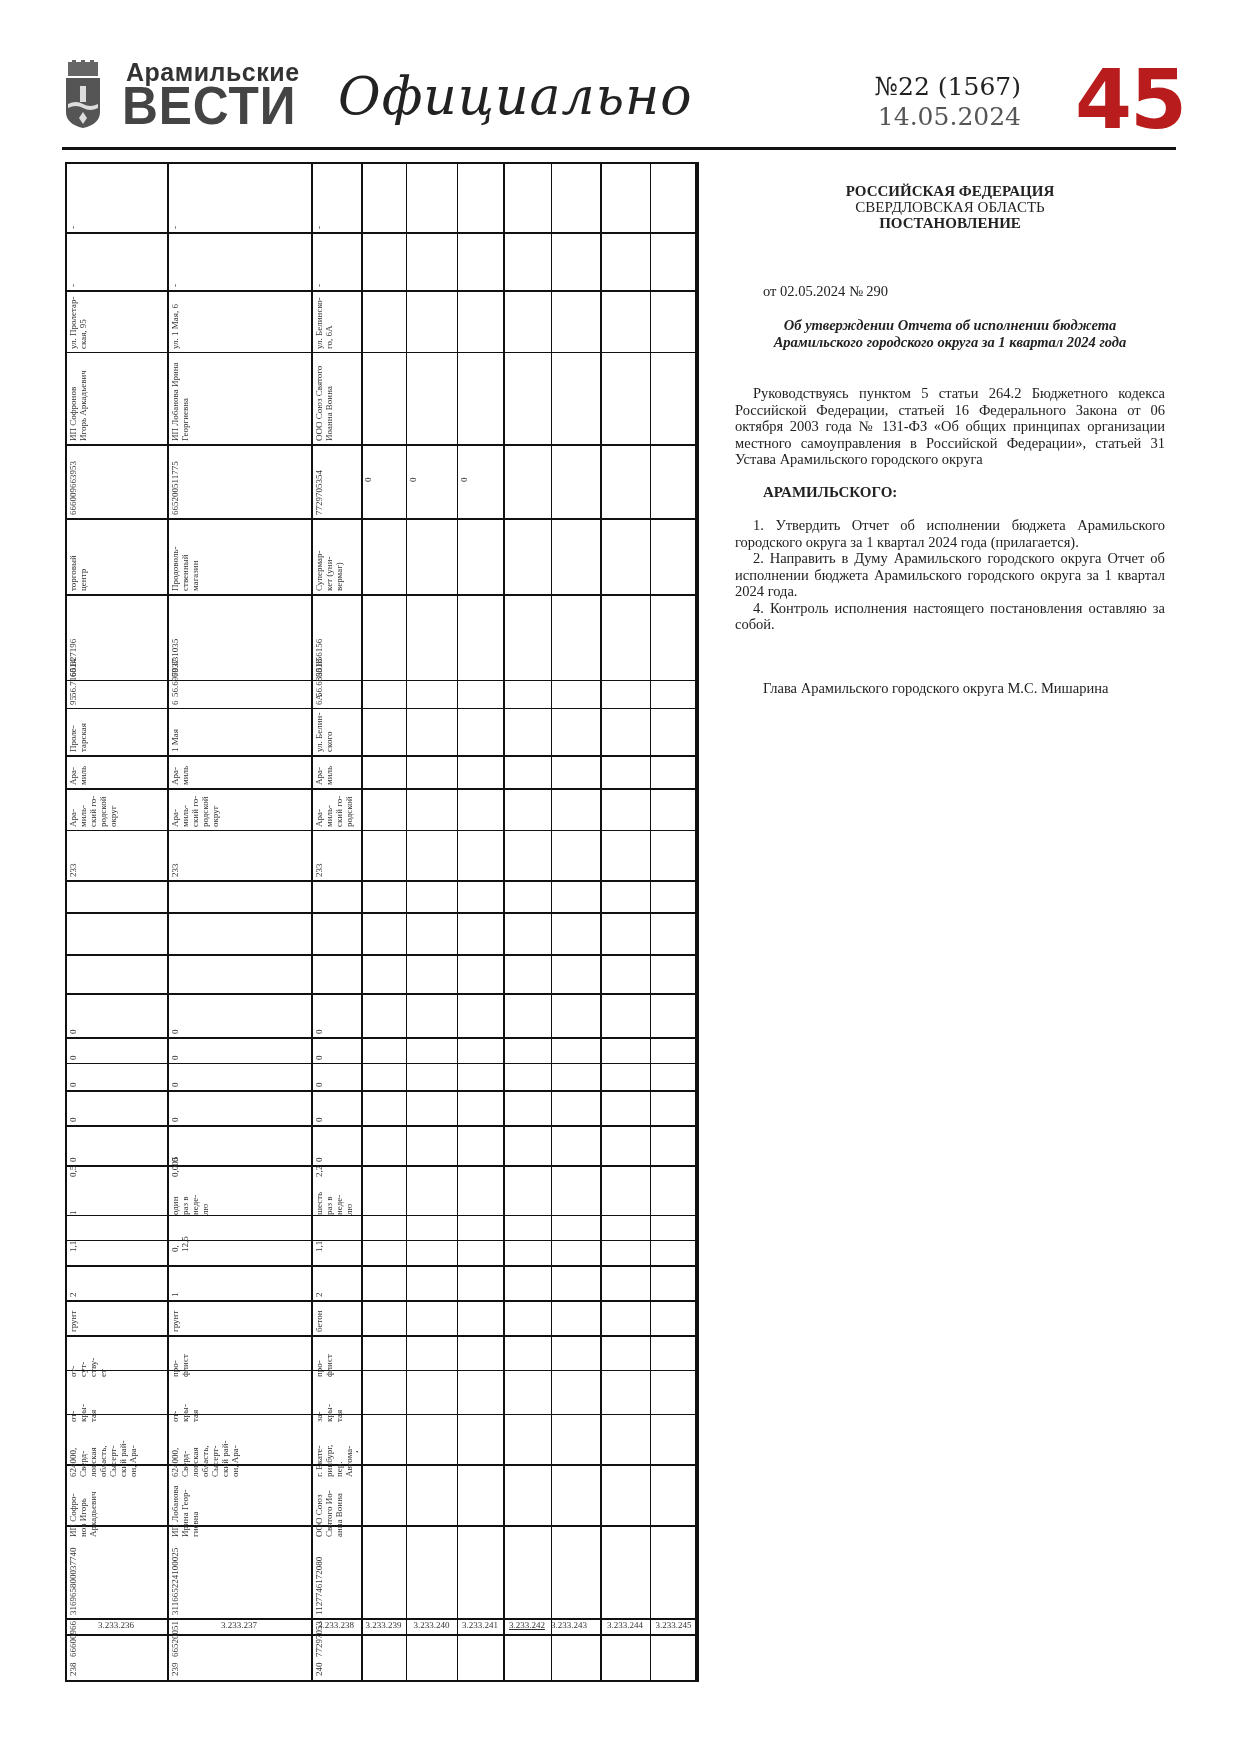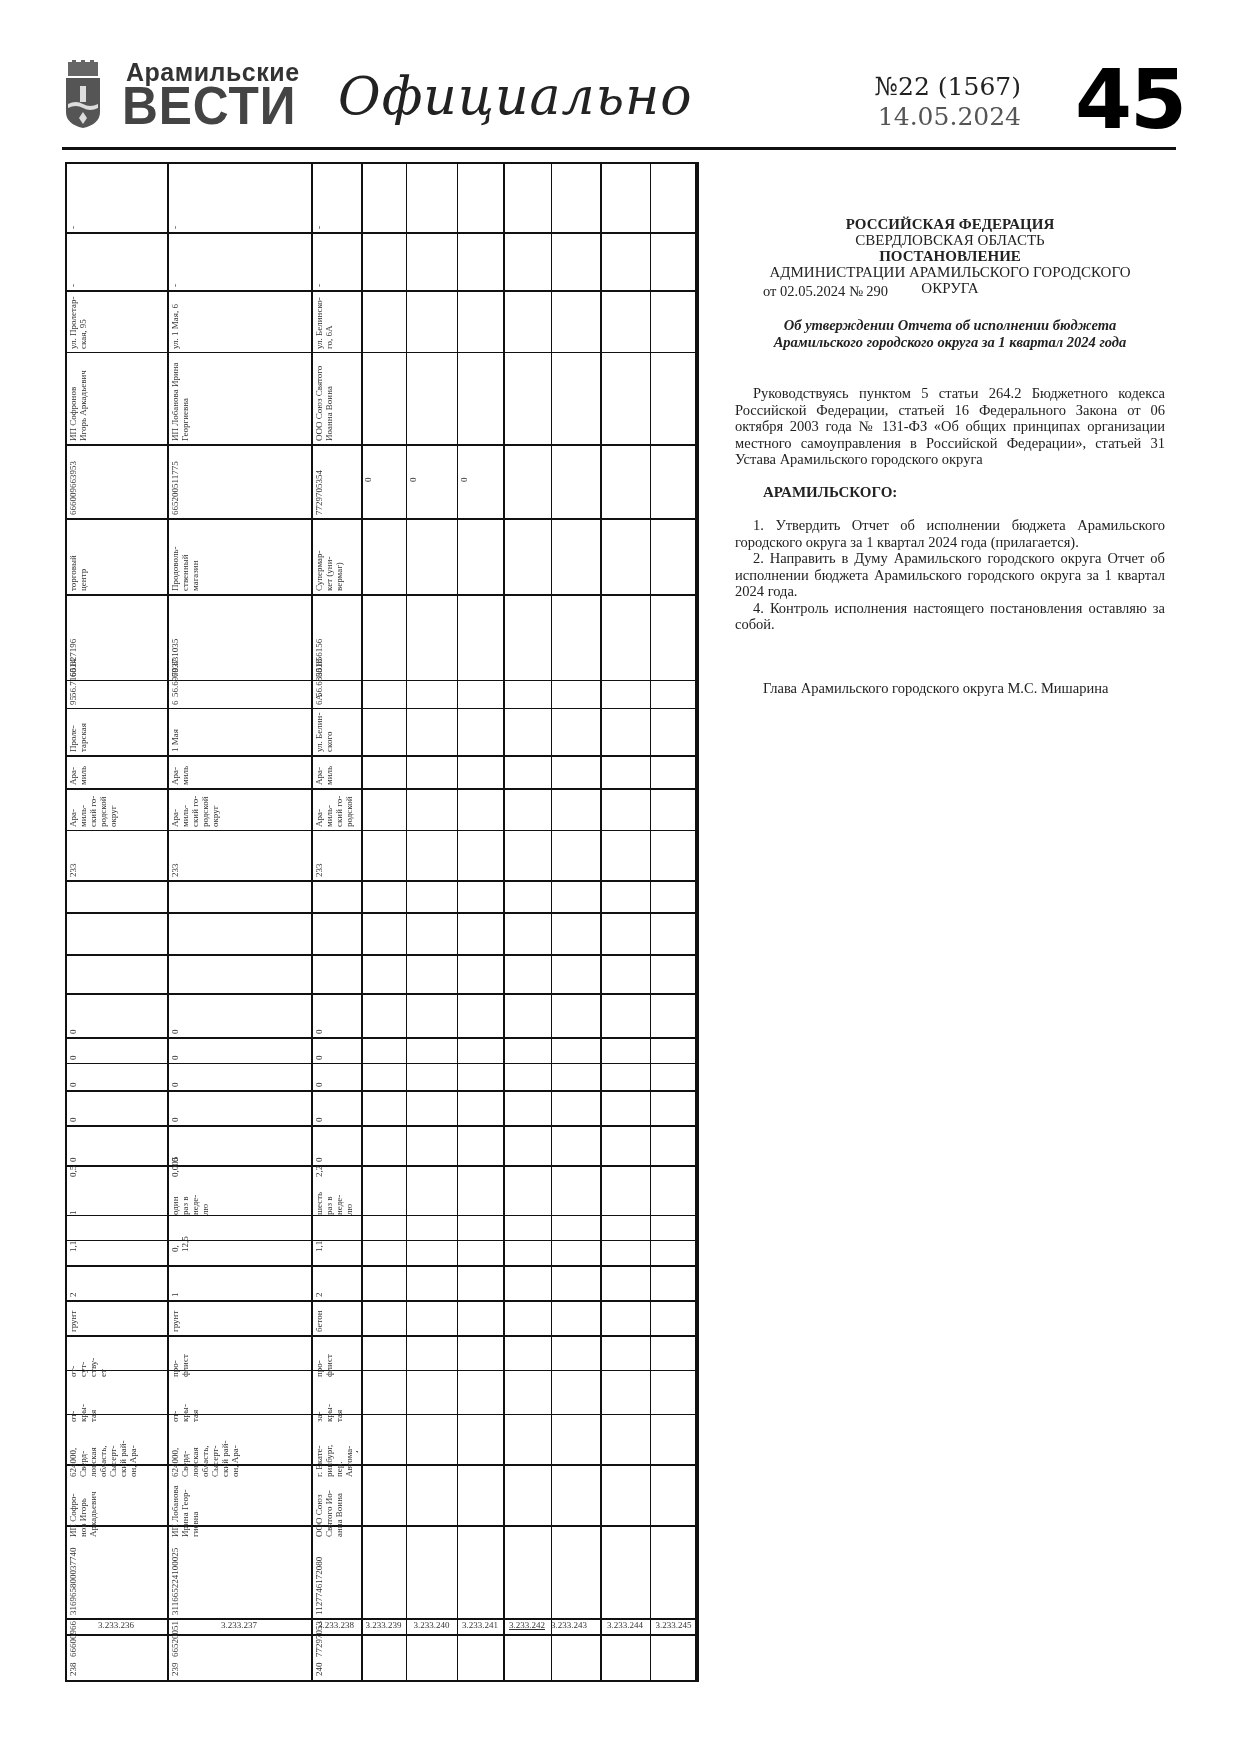--- a/index.html
+++ b/index.html
@@ -5,21 +5,21 @@
   html,body{margin:0;padding:0;background:#fff;}
   body{width:1241px;height:1754px;position:relative;overflow:hidden;font-family:"Liberation Serif",serif;color:#222;}
   .abs{position:absolute;}
   
   .logo-emblem{left:64px;top:60px;width:38px;height:68px;}
   .logo-top{left:126px;top:58px;font-family:"Liberation Sans",sans-serif;font-size:25px;font-weight:bold;color:#333;letter-spacing:0.5px;}
   .logo-main{left:122px;top:80px;font-family:"Liberation Sans",sans-serif;font-size:54px;font-weight:bold;color:#444;letter-spacing:1px;line-height:50px;transform:scaleX(0.92);transform-origin:left;}
   .section-title{left:338px;top:66px;font-family:"DejaVu Serif",serif;font-style:italic;font-size:52px;color:#222;letter-spacing:1px;}
   .issue{right:220px;top:72px;text-align:right;font-family:"DejaVu Serif",serif;font-size:25px;line-height:30px;color:#222;}
   .issue .date{color:#555;}
-  .page-num{left:1075px;top:55px;font-family:"DejaVu Sans",sans-serif;font-weight:bold;font-size:82px;line-height:90px;color:#000000;letter-spacing:-2px;}
+  .page-num{left:1075px;top:55px;font-family:"DejaVu Sans",sans-serif;font-weight:bold;font-size:82px;line-height:90px;color:#b91c1c;letter-spacing:-2px;}
   .rule{left:62px;top:147px;width:1114px;height:3px;background:#111;}
 
   
   .tbl{left:65px;top:162px;width:632px;height:1520px;border:2px solid #111;box-sizing:border-box;}
   .vl{position:absolute;top:162px;height:1520px;background:#111;}
   .hl{position:absolute;left:65px;width:632px;background:#111;}
   .cell{position:absolute;font-size:9px;line-height:10px;color:#333;writing-mode:vertical-rl;transform:rotate(180deg);white-space:pre-line;overflow:hidden;text-align:center;}
   .cell.left{text-align:left;}
   .hcell{position:absolute;font-size:9px;line-height:10px;color:#333;white-space:nowrap;text-align:center;}
 
@@ -279,25 +279,24 @@
     <div class="hcell" style="left: 457px; width: 46px; top: 1620px;">3.233.241</div>
     <div class="hcell" style="left: 503px; width: 48px; top: 1620px; text-decoration: underline;">3.233.242</div>
     <div class="hcell" style="left: 551px; width: 32px; top: 1620px;">3.233.243</div>
     <div class="hcell" style="left: 600px; width: 50px; top: 1620px;">3.233.244</div>
     <div class="hcell" style="left: 650px; width: 47px; top: 1620px;">3.233.245</div>
     <div class="cell left" style="left: 68px; top: 1638px; width: 12px; height: 38px;">238</div>
     <div class="cell left" style="left: 170px; top: 1638px; width: 12px; height: 38px;">239</div>
     <div class="cell left" style="left: 314px; top: 1638px; width: 12px; height: 38px;">240</div>
   </div>
 
-<div class="abs doc center" style="top:183px;margin-top:33px;">
+<div class="abs doc center" style="top:183px;">
   <div class="h-bold">РОССИЙСКАЯ ФЕДЕРАЦИЯ</div>
   <div class="h-norm">СВЕРДЛОВСКАЯ ОБЛАСТЬ</div>
   <div class="h-bold">ПОСТАНОВЛЕНИЕ</div>
-  <div class="h-norm" style="padding:0 10px;">АДМИНИСТРАЦИИ АРАМИЛЬСКОГО ГОРОДСКОГО ОКРУГА</div>
 </div>
 <div class="abs doc" style="top:283px;left:763px;font-size:14.5px;">от 02.05.2024 № 290</div>
 <div class="abs doc center title-it" style="top:317px;padding:0 10px;box-sizing:border-box;">Об утверждении Отчета об исполнении бюджета Арамильского городского округа за 1 квартал 2024 года</div>
 <p class="abs doc p" style="top:385px;">Руководствуясь пунктом 5 статьи 264.2 Бюджетного кодекса Российской Федерации, статьей 16 Федерального Закона от 06 октября 2003 года № 131-ФЗ «Об общих принципах организации местного самоуправления в Российской Федерации», статьей 31 Устава Арамильского городского округа</p>
 <div class="abs doc" style="top:484px;left:763px;font-weight:bold;font-size:15px;">АРАМИЛЬСКОГО:</div>
 <div class="abs doc" style="top:517px;">
   <p class="p">1. Утвердить Отчет об исполнении бюджета Арамильского городского округа за 1 квартал 2024 года (прилагается).</p>
   <p class="p">2. Направить в Думу Арамильского городского округа Отчет об исполнении бюджета Арамильского городского округа за 1 квартал 2024 года.</p>
   <p class="p">4. Контроль исполнения настоящего постановления оставляю за собой.</p>
 </div>

